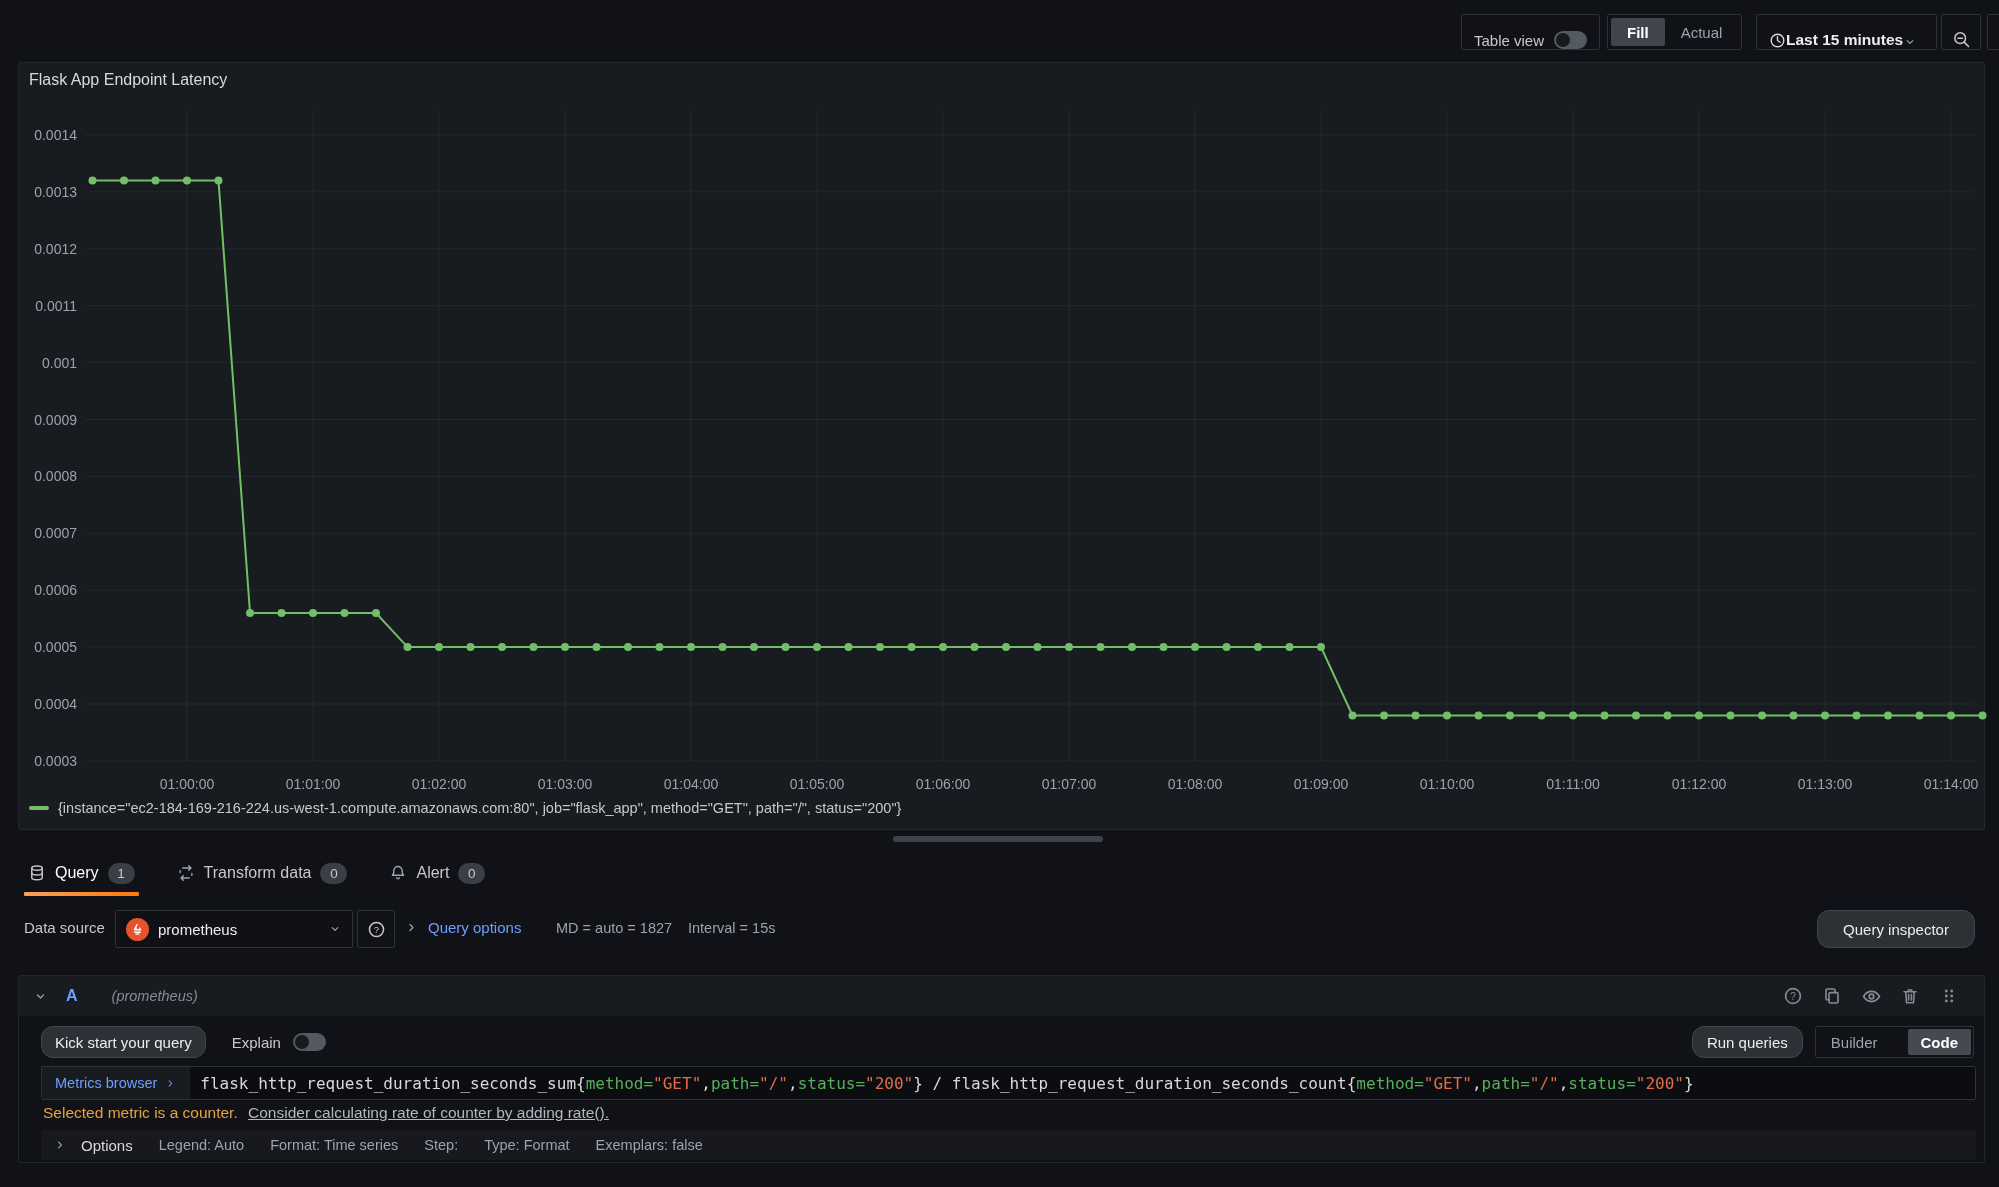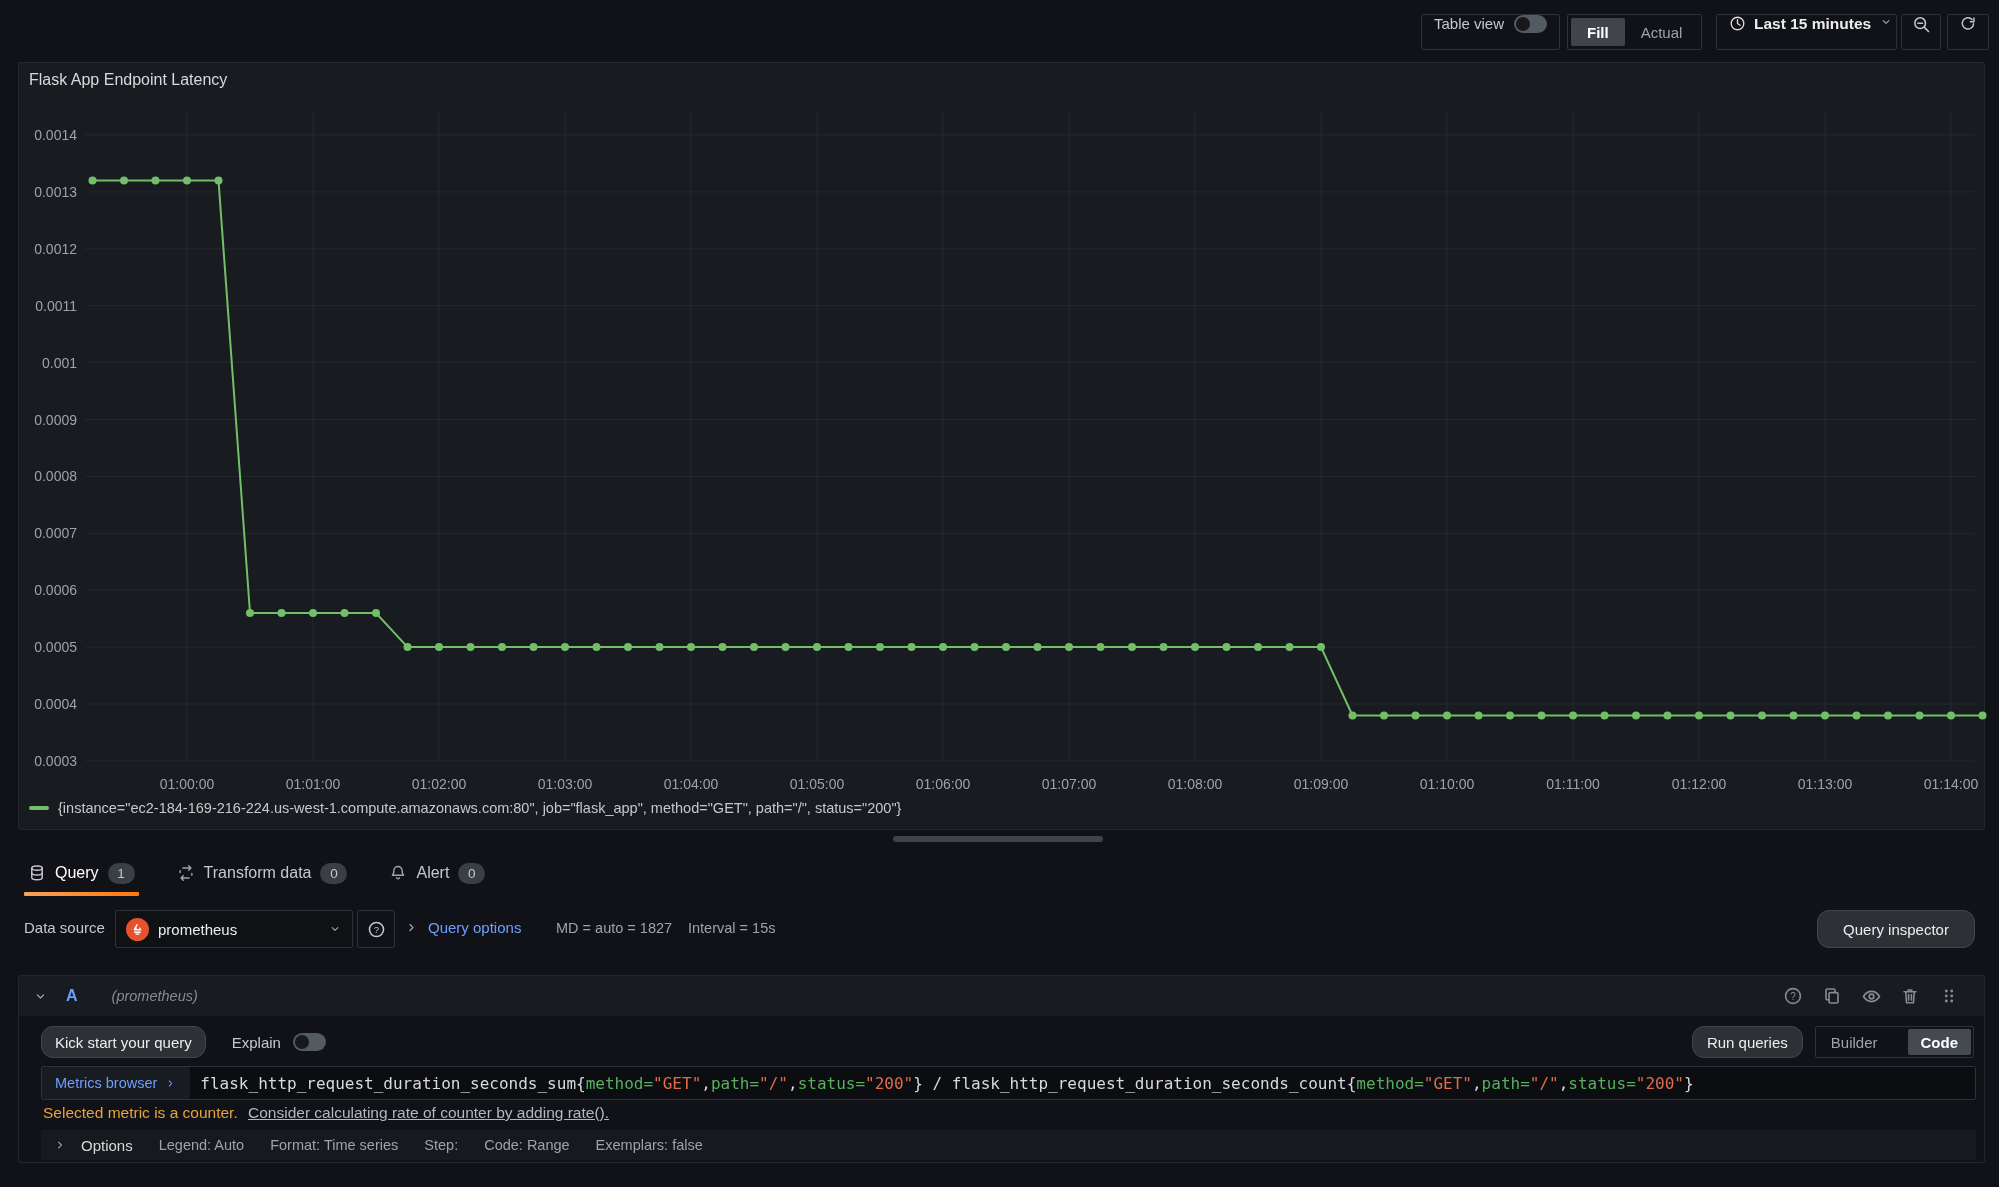--- a/index.html
+++ b/index.html
@@ -11,29 +11,29 @@
   *{margin:0;padding:0;box-sizing:border-box;}
   html,body{background:var(--bg);}
   body{
     width:1999px;height:1187px;position:relative;overflow:hidden;
     font-family:"Liberation Sans", sans-serif;color:var(--text);font-size:15px;
     -webkit-font-smoothing:antialiased;
   }
   .abs{position:absolute;}
   
   .tb-group{position:absolute;top:14px;height:36px;border:1px solid var(--border2);
-    border-radius:2px;display:flex;align-items:flex-start;background:var(--bg);}
+    border-radius:2px;display:flex;align-items:flex-end;background:var(--bg);margin-left:40px;}
   .tv-group{left:1421px;padding:0 12px;gap:10px;}
   .tv-label{color:var(--text3);font-size:15px;}
   .toggle{width:33px;height:18px;border-radius:10px;background:#545a62;position:relative;cursor:pointer;flex:0 0 auto;}
   .toggle::after{content:"";position:absolute;left:2px;top:2px;width:14px;height:14px;border-radius:50%;background:#17191d;}
   .fa-group{left:1567px;padding:3px;gap:0;}
   .seg{height:28px;display:flex;align-items:center;padding:0 16px;border-radius:2px;color:var(--text2);cursor:pointer;font-size:15px;}
   .seg.active{background:#41454b;color:#fff;font-weight:700;}
-  .time-group{left:1716px;width:181px;padding:0 12px;gap:8px;cursor:pointer;}
+  .time-group{left:1716px;width:181px;padding:0 12px;gap:0;cursor:pointer;}
   .time-label{font-size:15.5px;font-weight:600;color:#eceded;white-space:nowrap;}
   .sq-btn{justify-content:center;cursor:pointer;color:#c7c8cc;}
   .zoom-btn{left:1901px;width:40px;}
   .refresh-btn{left:1947px;width:42px;}
   .icon{display:inline-flex;align-items:center;justify-content:center;flex:0 0 auto;}
   .icon svg{stroke:currentColor;fill:none;stroke-width:1.6;stroke-linecap:round;stroke-linejoin:round;}
   .chev{color:#9da2ab;}
   
   .panel{left:18px;top:62px;width:1967px;height:768px;background:var(--panel);
     border:1px solid var(--border);border-radius:2px;}
@@ -444,16 +444,16 @@
       <span class="icon chev">
         <svg width="14" height="14" viewBox="0 0 20 20">
             <path d="M8 6l4 4-4 4"></path>
           </svg>
       </span>
       <span class="opt-label">Options</span>
     </span>
     <span class="opt-item">Legend: Auto</span>
     <span class="opt-item">Format: Time series</span>
     <span class="opt-item">Step:</span>
-    <span class="opt-item">Code: Range</span>
+    <span class="opt-item">Type: Format</span>
     <span class="opt-item">Exemplars: false</span>
   </div>
 </div>
 
 </body></html>

